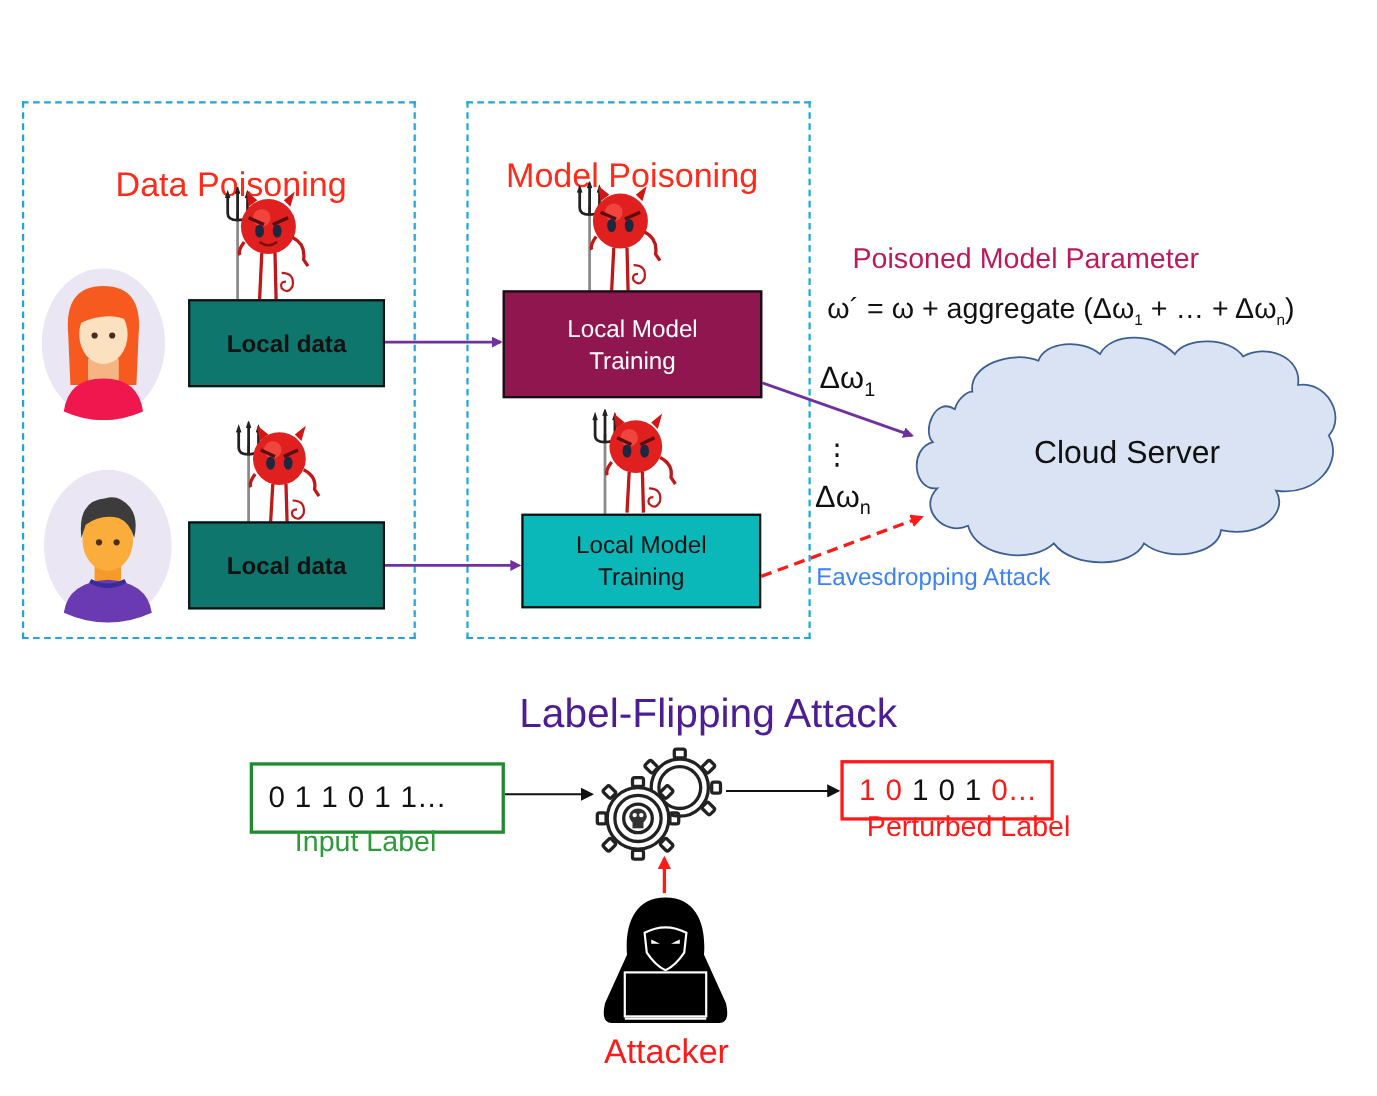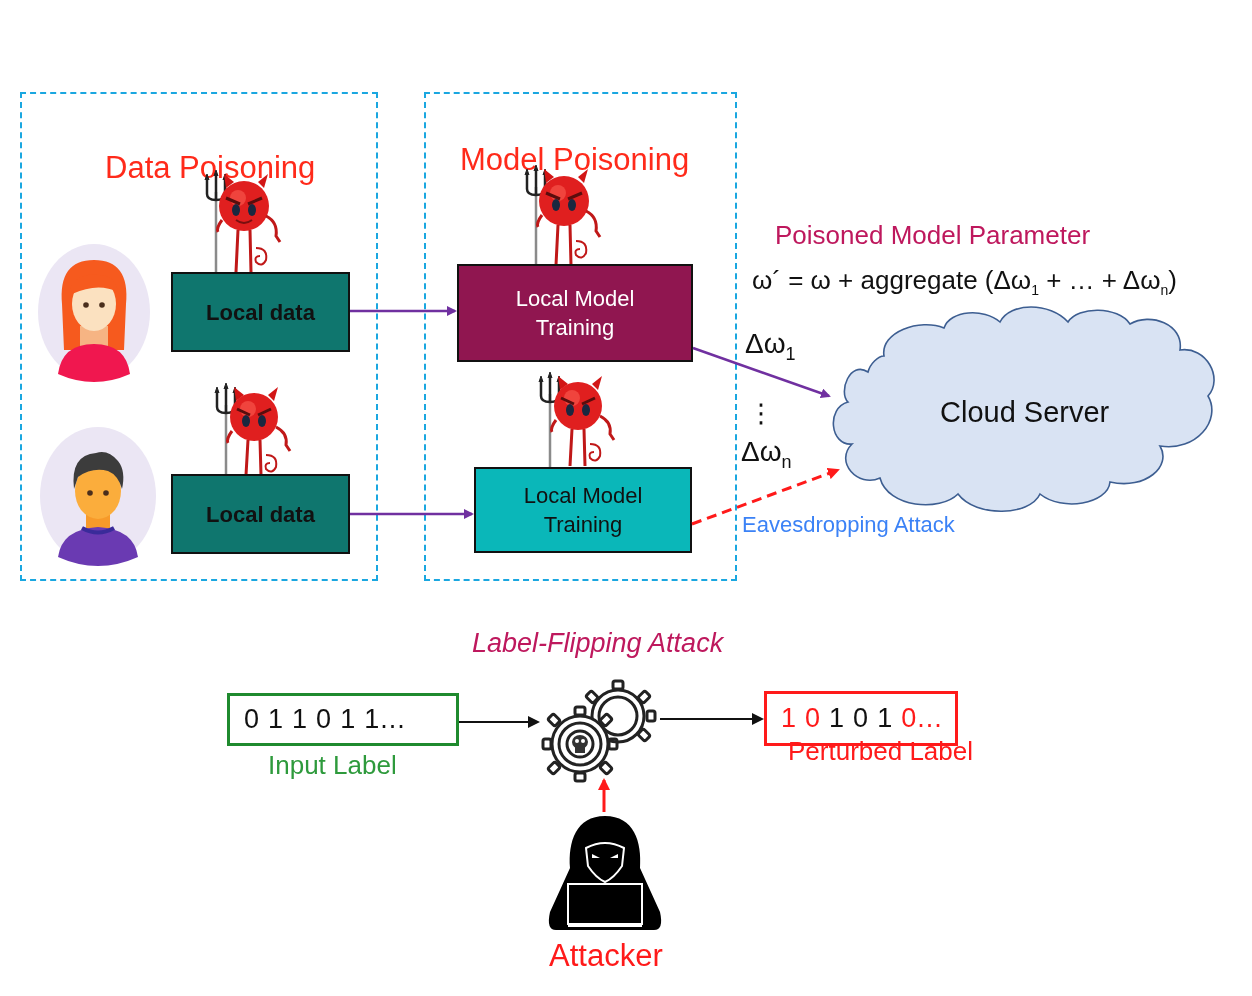--- a/index.html
+++ b/index.html
@@ -185,23 +185,23 @@
 </div>
 <div class="label" style="left:745px;top:328px;font-size:28px;color:#111;">
   <span>Δω</span><sub style="font-size:18px;">1</sub>
 </div>
 <div class="label" style="left:748px;top:398px;font-size:26px;color:#111;">⋮</div>
 <div class="label" style="left:741px;top:436px;font-size:28px;color:#111;">
   <span>Δω</span><sub style="font-size:18px;">n</sub>
 </div>
 <div class="label" style="left:742px;top:512px;font-size:22px;color:#3b82f6;">Eavesdropping Attack</div>
 
-<div class="label" style="left:472px;top:628px;font-size:27px;color:#be185d;font-style:italic;">Label-Flipping Attack</div>
-
-<div class="lbl-box" style="left:227px;top:693px;width:232px;height:53px;border:3px solid #1f8a2e;color:#111;">
+<div class="label" style="left:472px;top:628px;font-size:37px;color:#4c1d95;">Label-Flipping Attack</div>
+
+<div class="lbl-box" style="left:227px;top:693px;width:232px;height:65px;border:3px solid #1f8a2e;color:#111;">
   <span id="input-bits"><span style="margin-right: 8px;">0</span><span style="margin-right: 8px;">1</span><span style="margin-right: 8px;">1</span><span style="margin-right: 8px;">0</span><span style="margin-right: 8px;">1</span><span style="margin-right: 0px;">1...</span></span>
 </div>
 <div class="label" style="left:268px;top:750px;font-size:26px;color:#2e9a3c;">Input Label</div>
 
 <div class="lbl-box" style="left:764px;top:691px;width:194px;height:55px;border:3px solid #ff1a1a;">
   <span id="output-bits"><span style="color: rgb(255, 26, 26); margin-right: 8px;">1</span><span style="color: rgb(255, 26, 26); margin-right: 8px;">0</span><span style="color: rgb(17, 17, 17); margin-right: 8px;">1</span><span style="color: rgb(17, 17, 17); margin-right: 8px;">0</span><span style="color: rgb(17, 17, 17); margin-right: 8px;">1</span><span style="color: rgb(255, 26, 26); margin-right: 0px;">0...</span></span>
 </div>
 <div class="label" style="left:788px;top:736px;font-size:26px;color:#ff1a1a;">Perturbed Label</div>
 
 <svg class="abs" style="left:540px;top:670px;" width="122" height="120" viewBox="0 0 122 120">

